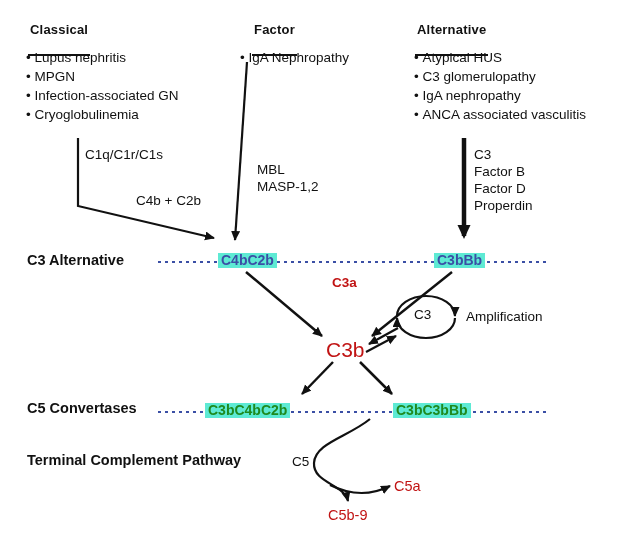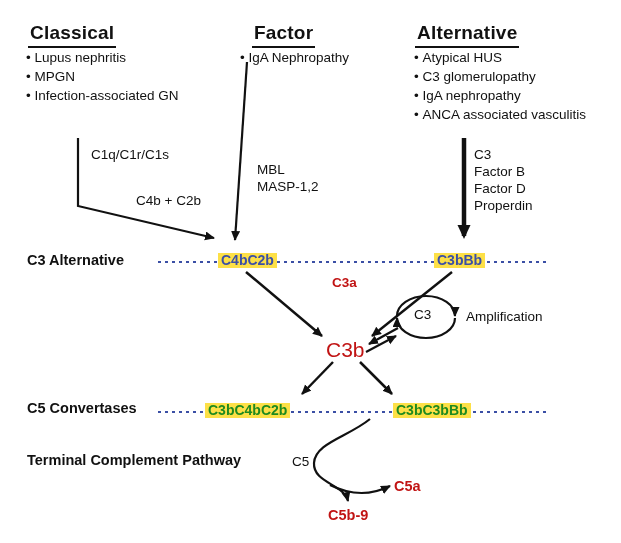--- a/index.html
+++ b/index.html
@@ -9,31 +9,31 @@
     --ink:#111111;
   }
   *{box-sizing:border-box;margin:0;padding:0}
   html,body{background:#ffffff}
   .canvas{
     position:relative;width:621px;height:543px;background:#fff;overflow:hidden;
     font-family:"Liberation Sans", sans-serif;color:var(--ink);
   }
   .abs{position:absolute;white-space:nowrap}
   .layer{position:absolute;left:0;top:0}
-  .title{font-size:19px;font-weight:700;border-bottom:2px solid var(--ink);padding:0 2px 2px 2px;letter-spacing:.2px}
+  .title{font-size:13px;font-weight:700;border-bottom:2px solid var(--ink);padding:0 2px 17px 2px;letter-spacing:.2px}
   ul.bullets{list-style:none;font-size:13.5px;line-height:19px}
   ul.bullets li::before{content:"\2022\00a0";}
   ul.plain{list-style:none;font-size:13.5px;line-height:17px}
   .small{font-size:13.5px}
   .rowlabel{font-size:14.5px;font-weight:600}
-  .node{font-size:14px;font-weight:700;background:#fde047;padding:0 3px;line-height:15px}
+  .node{font-size:14px;font-weight:700;background:#5eead4;padding:0 3px;line-height:15px}
   .blue{color:var(--blue)}
   .green{color:var(--green)}
   .redsm{color:var(--red);font-weight:700;font-size:13.5px}
-  .redb{color:var(--red);font-weight:700;font-size:14.5px}
+  .redb{color:var(--red);font-weight:400;font-size:14.5px}
   .c3b-big{color:var(--red);font-weight:400;font-size:21px}
   
   .arrow{stroke:var(--ink);fill:none}
   .w2{stroke-width:2.2}
   .w25{stroke-width:2.5}
   .w45{stroke-width:4.5}
   .dotted{stroke:var(--blue);stroke-width:2;stroke-dasharray:3 4;fill:none}
 </style>
 </head>
 <body>
@@ -73,34 +73,35 @@
   </svg>
 
   <div class="abs title" style="left:28px;top:22px">Classical</div>
   <div class="abs title" style="left:252px;top:22px">Factor</div>
   <div class="abs title" style="left:415px;top:22px">Alternative</div>
 
   <ul class="abs bullets" style="left:26px;top:48px">
     <li>Lupus nephritis</li>
     <li>MPGN</li>
     <li>Infection-associated GN</li>
+    <li>Cryoglobulinemia</li>
   </ul>
 
   <ul class="abs bullets" style="left:240px;top:48px">
     <li>IgA Nephropathy</li>
   </ul>
 
   <ul class="abs bullets" style="left:414px;top:48px">
     <li>Atypical HUS</li>
     <li>C3 glomerulopathy</li>
     <li>IgA nephropathy</li>
     <li>ANCA associated vasculitis</li>
   </ul>
 
-  <div class="abs small" style="left:91px;top:147px">C1q/C1r/C1s</div>
+  <div class="abs small" style="left:85px;top:147px">C1q/C1r/C1s</div>
   <div class="abs small" style="left:136px;top:193px">C4b + C2b</div>
 
   <div class="abs small" style="left:257px;top:162px">MBL</div>
   <div class="abs small" style="left:257px;top:179px">MASP-1,2</div>
 
   <ul class="abs plain" style="left:474px;top:146px">
     <li>C3</li>
     <li>Factor B</li>
     <li>Factor D</li>
     <li>Properdin</li>

